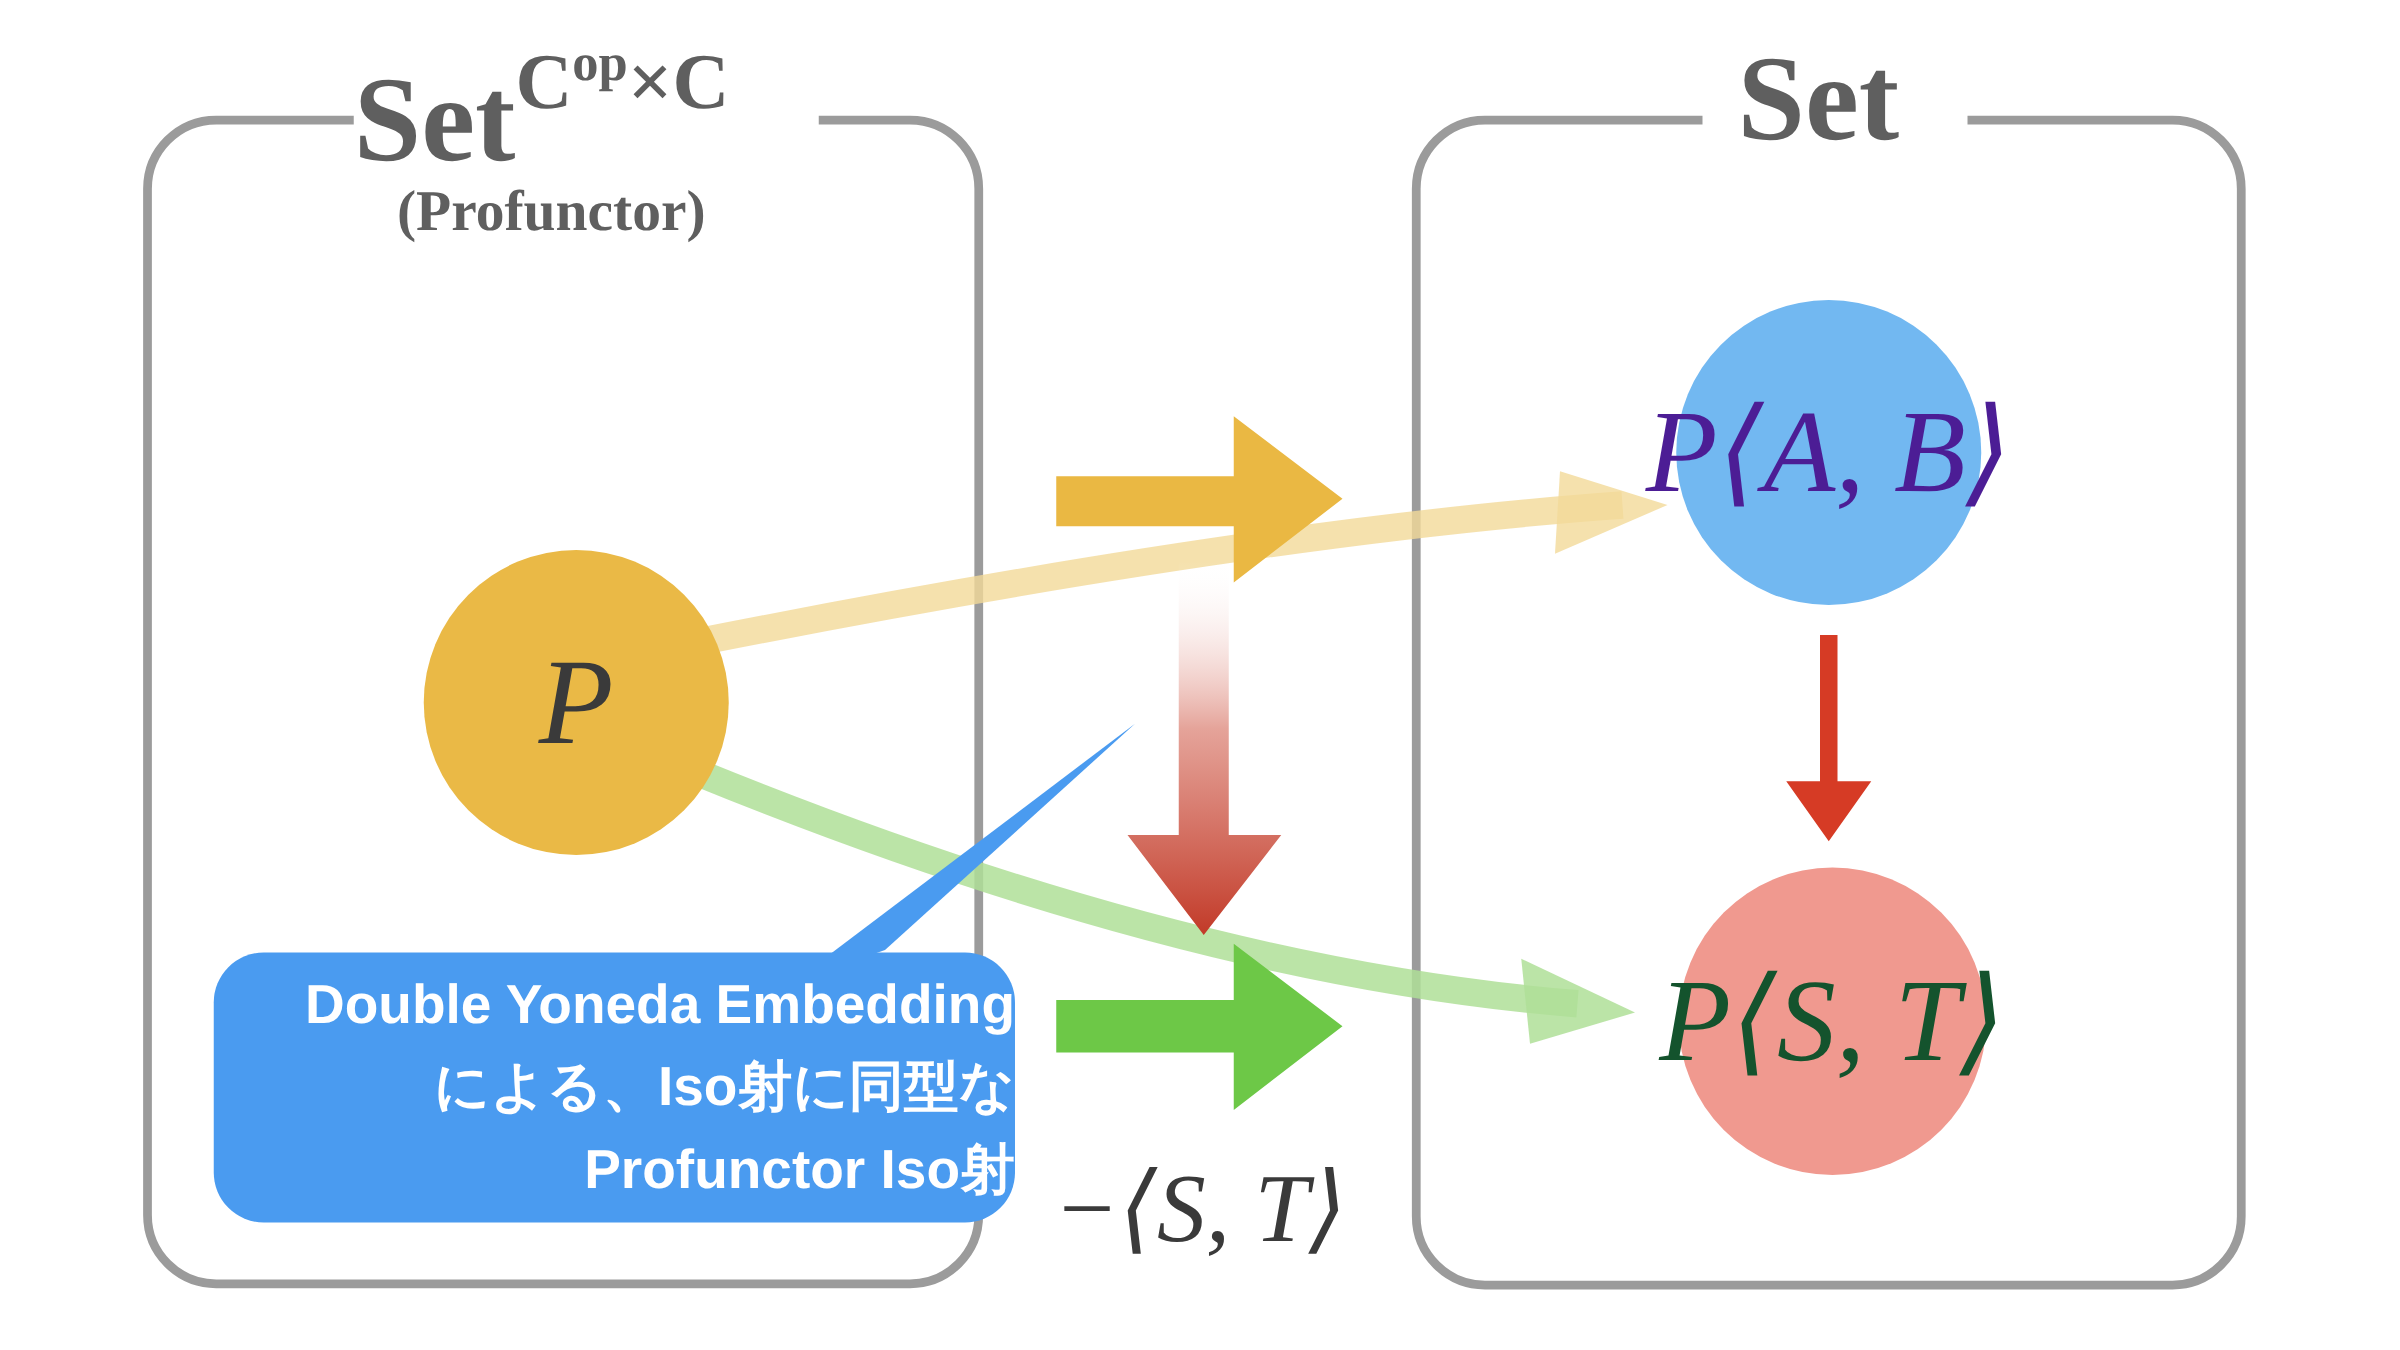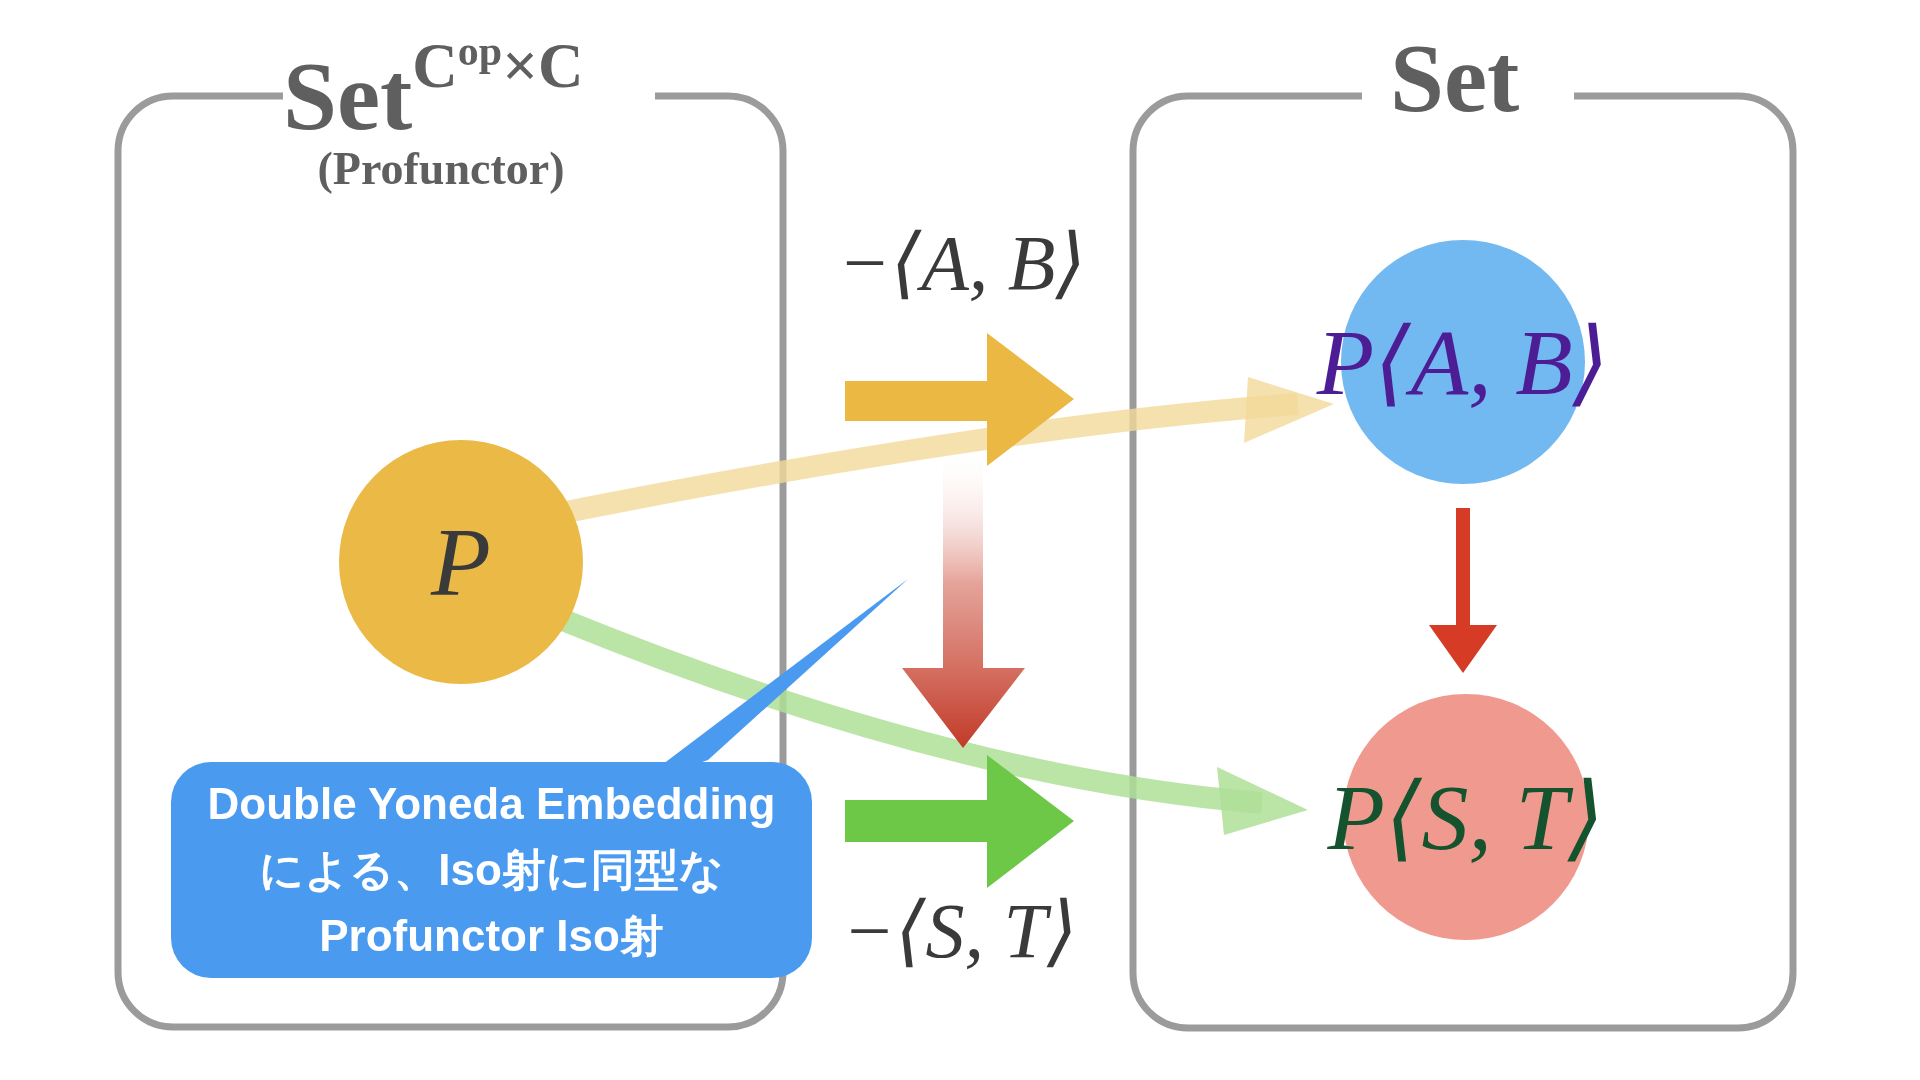--- a/index.html
+++ b/index.html
@@ -41,21 +41,21 @@
   }
   .node-label{
     display:flex;align-items:center;justify-content:center;
     font-style:italic;
     line-height:1;
     font-family:"Liberation Serif","DejaVu Serif","DejaVu Sans",serif;
   }
 
   
   .callout-text{
-    display:flex;flex-direction:column;align-items:center;justify-content:center;
+    display:flex;flex-direction:column;align-items:flex-end;justify-content:center;
     font-family:"Liberation Sans","DejaVu Sans",sans-serif;
     font-weight:bold;
     font-size:44px;
     line-height:1.5;
     text-align:center;
   }
 </style>
 </head>
 <body>
 
@@ -98,22 +98,21 @@
   </svg>
 
   <div class="txt box-title" style="left: 283px; top: 30px; color: rgb(95, 95, 95);">
     <span>Set</span><span class="sup1"><span>C</span><span class="sup2">op</span><span>×C</span></span>
   </div>
 
   <div class="txt box-subtitle" style="left: 285px; top: 146px; color: rgb(95, 95, 95); text-align: center;">(Profunctor)</div>
 
   <div class="txt box-title" style="left: 1390px; top: 30px; color: rgb(95, 95, 95);">Set</div>
 
-  <div class="txt math" style="left: 812px; top: 224px; width: 300px; color: rgb(58, 58, 58);">−⟨A, B⟩</div>
-  <div class="txt math" style="left: 810px; top: 892px; width: 300px; color: rgb(58, 58, 58);">−⟨S, T⟩</div>
+  <div class="txt math" style="left: 810px; top: 928px; width: 300px; color: rgb(58, 58, 58);">−⟨S, T⟩</div>
 
   <div class="txt node-label" style="left: 339px; top: 441px; width: 244px; height: 242px; font-size: 98px; color: rgb(58, 58, 58);">P</div>
   <div class="txt node-label" style="left: 1263px; top: 302px; width: 400px; height: 120px; font-size: 94px; color: #4c1d95;">P⟨A, B⟩</div>
   <div class="txt node-label" style="left: 1266px; top: 757px; width: 400px; height: 120px; font-size: 94px; color: #14532d;">P⟨S, T⟩</div>
 
   <div class="txt callout-text" style="left: 171px; top: 762px; width: 641px; height: 216px; color: rgb(255, 255, 255);">
     <div>Double Yoneda Embedding</div>
     <div>による、Iso射に同型な</div>
     <div>Profunctor Iso射</div>
   </div>

